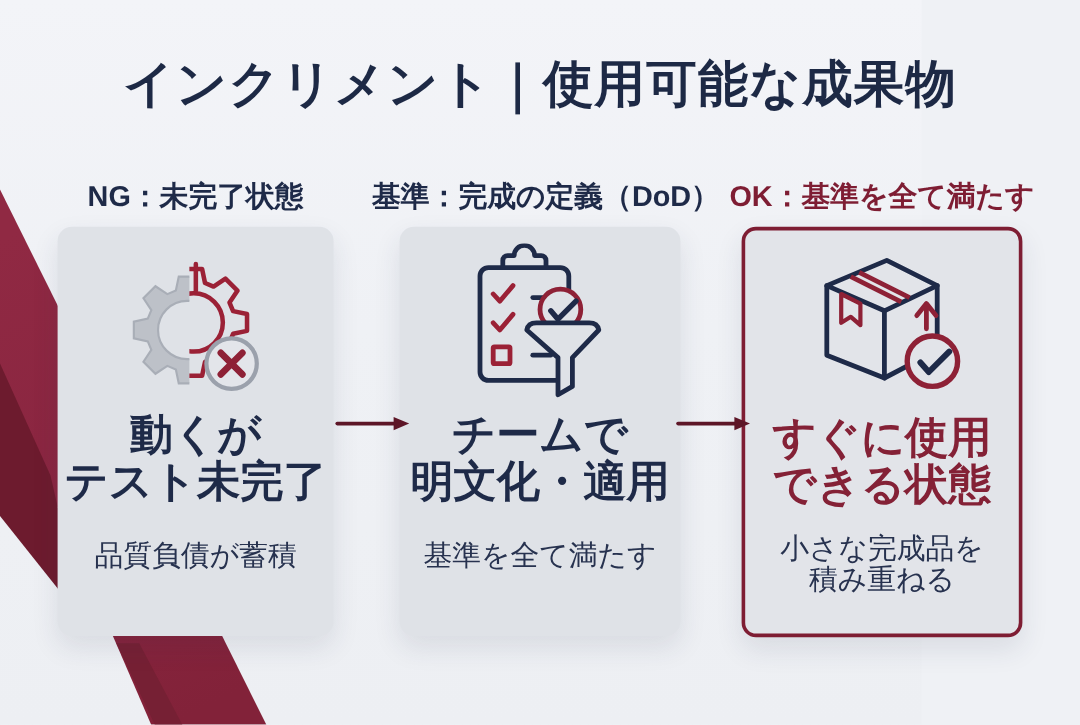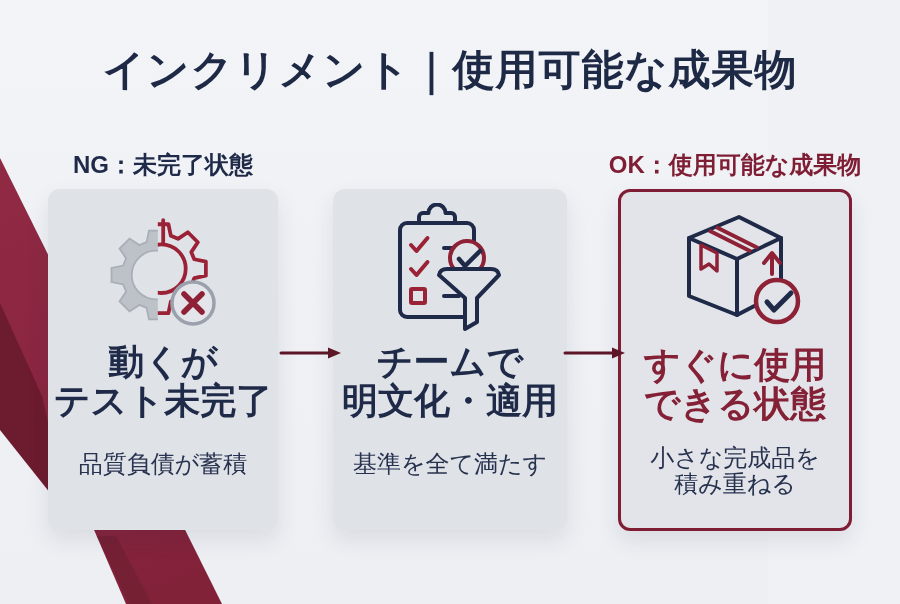--- a/index.html
+++ b/index.html
@@ -65,21 +65,22 @@
       </linearGradient>
     </defs>
     <polygon points="0,158 222,604 126,604 0,312" fill="url(#ribGrad)"></polygon>
     <polygon points="0,303 0,430 70,518 42,396" fill="#6d1b2e"></polygon>
     <polygon points="97,536 129,604 152,604 116,536" fill="#762034"></polygon>
   </svg>
 
   <h1 class="title">インクリメント｜使用可能な成果物</h1>
 
   <div class="col-header h1">NG：未完了状態</div>
-  <div class="col-header h3">OK：使用可能な成果物</div>
+  <div class="col-header h2">基準：完成の定義（DoD）</div>
+  <div class="col-header h3">OK：基準を全て満たす</div>
 
   <section class="panel p1">
     <svg class="icon" width="150" height="145" viewBox="0 0 150 145">
       <defs>
         <clipPath id="gclipL">
             <rect x="-62" y="-62" width="64" height="124"></rect>
           </clipPath>
         <clipPath id="gclipR">
             <rect x="2" y="-64" width="64" height="128"></rect>
           </clipPath>

